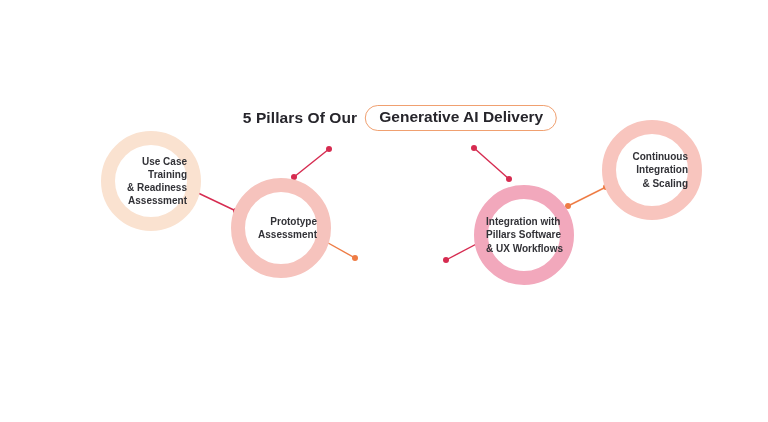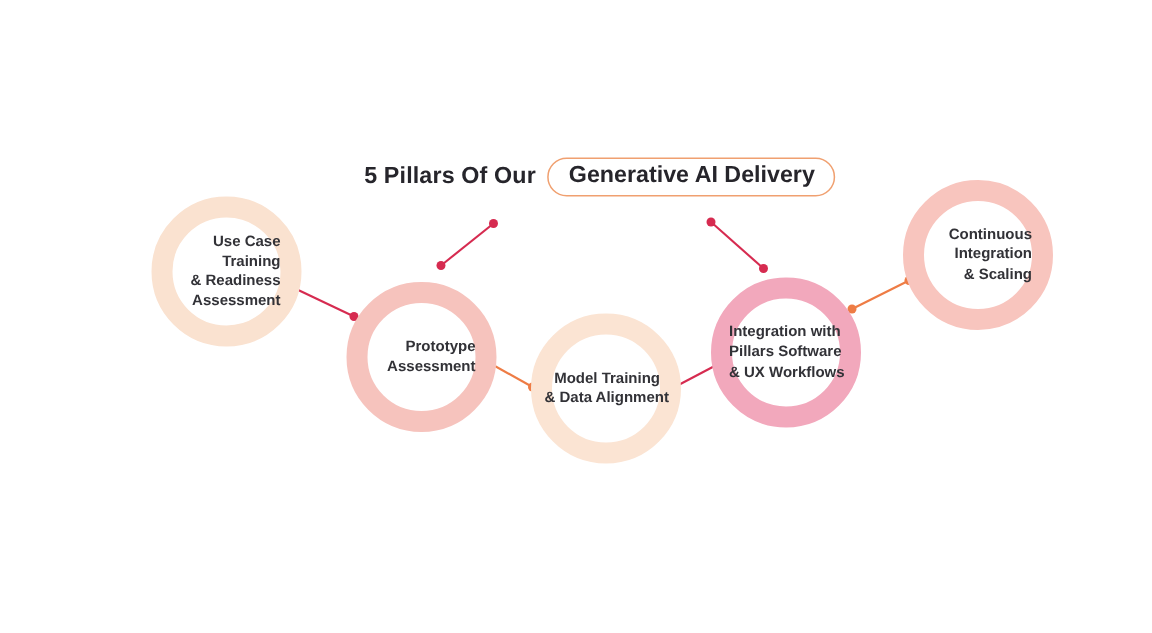--- a/index.html
+++ b/index.html
@@ -31,21 +31,21 @@
     box-sizing:border-box;border:14px solid #eee;background:transparent;
     display:flex;flex-direction:column;justify-content:center;
   }
   .pillar-label{
     display:flex;flex-direction:column;
     font-size:10px;font-weight:700;color:#323237;line-height:1.32;
     text-align:right;white-space:nowrap;
   }
   .p1{left:83px;top:131px;}
   .p1 .pillar-label{padding-left:10px;}
-  .p2{left:213px;top:188px;}
+  .p2{left:213px;top:178px;}
   .p2 .pillar-label{padding-left:4px;}
   .p3{left:336px;top:209px;}
   .p3 .pillar-label{padding-left:-2px;margin-left:-5px;}
   .p4{left:456px;top:185px;}
   .p4 .pillar-label{padding-left:0px;margin-left:-2px;}
   .p5{left:584px;top:120px;}
   .p5 .pillar-label{padding-left:3px;}
 
   
   svg.connectors{position:absolute;left:0;top:0;width:768px;height:422px;pointer-events:none;}
@@ -97,26 +97,20 @@
     </div>
   </div>
 
   <div class="pillar p2" style="border-color: rgb(246, 195, 189);">
     <div class="pillar-label">
       <span>Prototype</span>
       <span>Assessment</span>
     </div>
   </div>
 
-  <div class="pillar p3" style="border-color: rgb(251, 228, 211);">
-    <div class="pillar-label">
-      <span>Model Training</span>
-      <span>&amp; Data Alignment</span>
-    </div>
-  </div>
 
   <div class="pillar p4" style="border-color: rgb(242, 168, 188);">
     <div class="pillar-label">
       <span>Integration with</span>
       <span>Pillars Software</span>
       <span>&amp; UX Workflows</span>
     </div>
   </div>
 
   <div class="pillar p5" style="border-color: rgb(248, 197, 190);">

